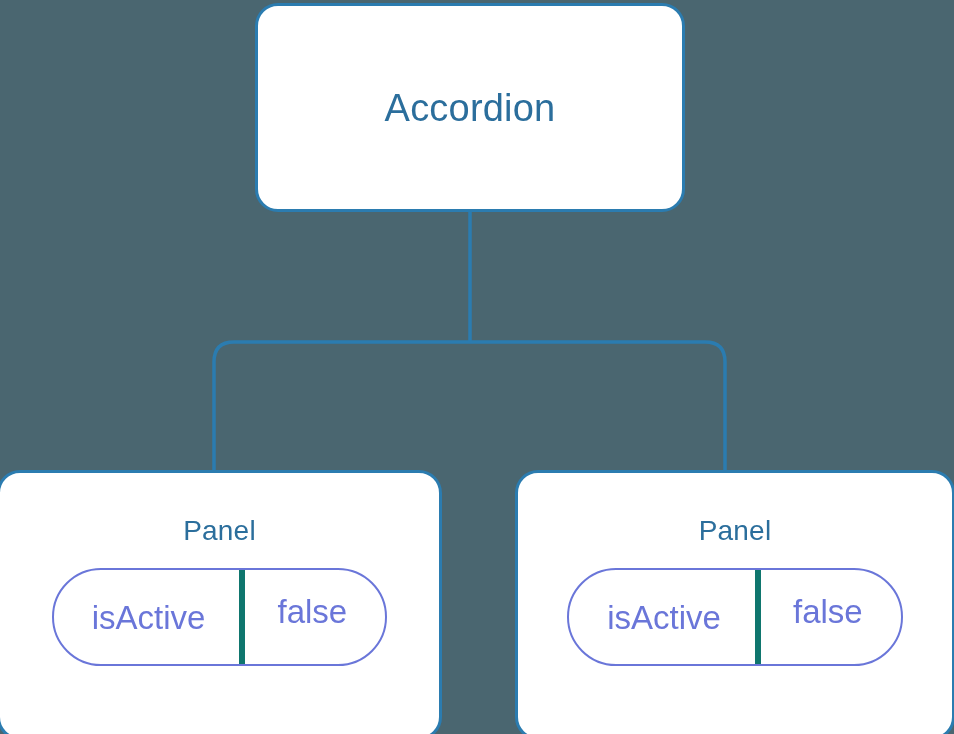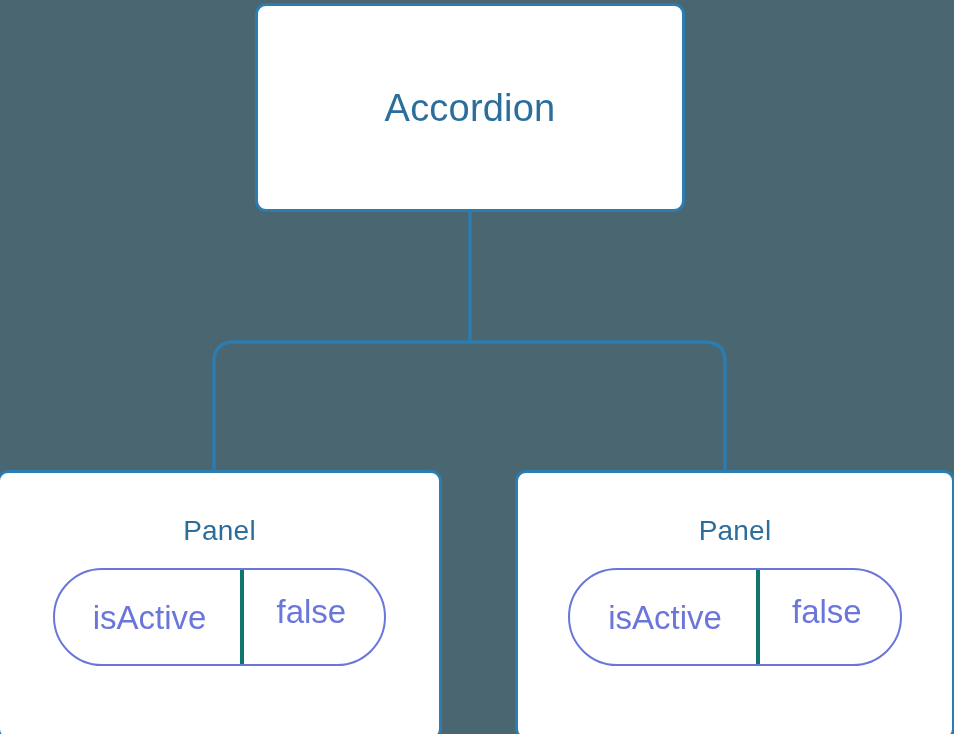--- a/index.html
+++ b/index.html
@@ -25,21 +25,21 @@
     top: 0;
     width: 954px;
     height: 734px;
     pointer-events: none;
   }
 
   .node {
     position: absolute;
     background: #ffffff;
     border: 3px solid #2b7cb0;
-    border-radius: 11px;
+    border-radius: 23px;
     box-sizing: border-box;
     z-index: 2;
   }
 
   .node-root {
     left: 255px;
     top: 3px;
     width: 430px;
     height: 209px;
     display: flex;
@@ -95,21 +95,21 @@
     color: #6a76d9;
     font-size: 33px;
     line-height: 1;
     box-sizing: border-box;
   }
   .prop-key {
     padding: 0 34px 0 38px;
   }
   .prop-val {
     padding: 0 38px 12px 32px;
-    border-left: 4px solid #0f766e;
+    border-left: 6px solid #0f766e;
   }
 </style>
 </head>
 <body>
 
 <div id="stage" style="background: rgb(74, 102, 112);">
 
   <svg id="edges" viewBox="0 0 954 734" xmlns="http://www.w3.org/2000/svg">
     <path d="M470,212 L470,342" fill="none" stroke="#2b7cb0" stroke-width="3.5" stroke-linecap="butt"></path>
     <path d="M470,342 L234,342 Q214,342 214,362 L214,472" fill="none" stroke="#2b7cb0" stroke-width="3.5" stroke-linecap="butt"></path>

